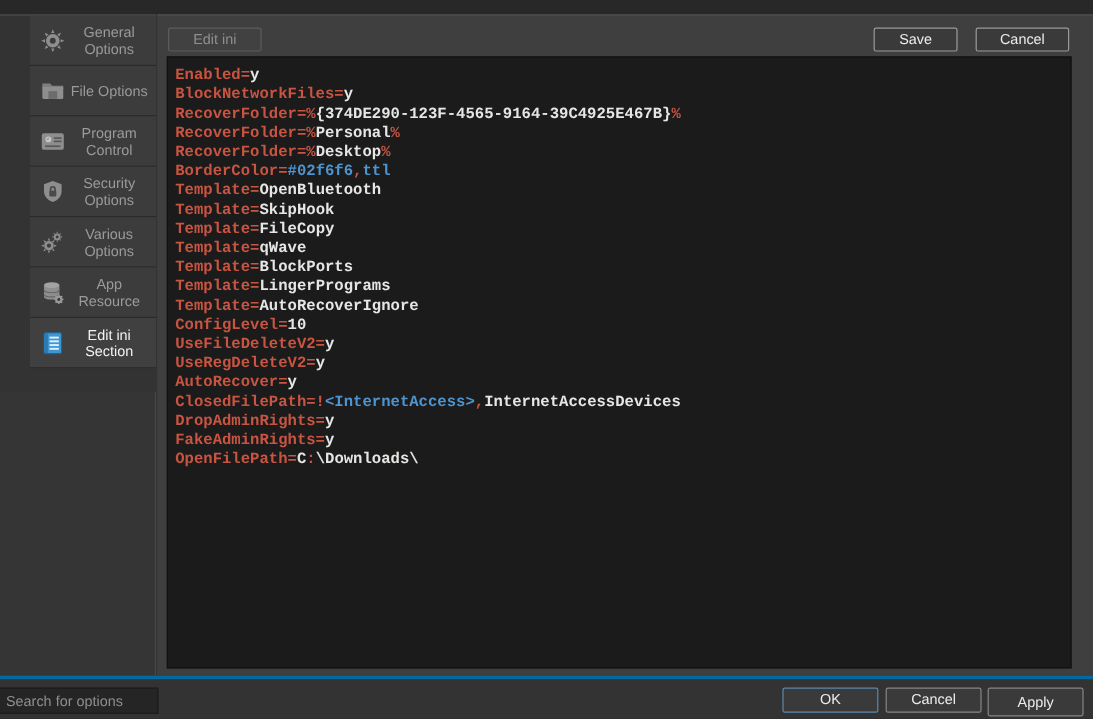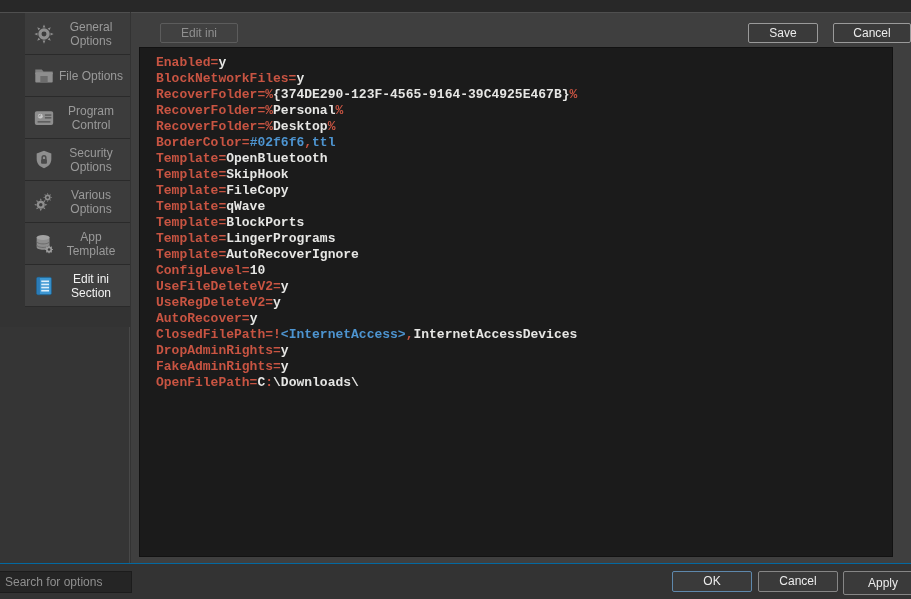--- a/index.html
+++ b/index.html
@@ -19,35 +19,35 @@
   .side-item .ic{width:24px;height:24px;margin-left:7px;flex:0 0 24px;display:flex;align-items:center;justify-content:center;}
   .side-item .lbl{flex:1;text-align:center;font-size:12px;color:#9a9a9a;padding-right:4px;}
   .side-item.selected{background:#404040;justify-content:flex-end;}
   .side-item.selected .lbl{color:#f2f2f2;}
   .left-rest{position:absolute;left:0;top:327px;width:130px;height:236px;background:#353535;border-right:1px solid #484848;}
 
   
   .main-panel{position:absolute;left:131px;top:12px;width:780px;height:551px;background:var(--panel);border-top:1px solid #4f4f4f;}
   .btn{display:inline-block;background:#3a3a3a;border:1px solid #9a9a9a;border-radius:2px;
     color:#ececec;font-size:12px;text-align:center;line-height:18px;height:20px;cursor:pointer;
-    font-family:"Liberation Sans",sans-serif;margin-left:20px;}
+    font-family:"Liberation Sans",sans-serif;}
   .btn-editini{position:absolute;left:9px;top:10px;width:78px;border-color:#5c5c5c;background:#414141;color:#8f8f8f;}
   .btn-save{position:absolute;left:597px;top:10px;width:70px;text-align:center;}
   .btn-cancel-top{position:absolute;left:682px;top:10px;width:78px;}
 
   .editor{position:absolute;left:8px;top:34px;width:754px;height:510px;background:var(--editorbg);
-    border:1px solid #121212;padding:7px 0 0 16px;overflow:hidden;cursor:text;
+    border:1px solid #121212;padding:7px 0 0 6px;overflow:hidden;cursor:text;
     font-family:"Liberation Mono",monospace;font-size:13px;font-weight:bold;line-height:16px;white-space:pre;}
   .editor .line{height:16px;}
   .t-k{color:var(--key);}
   .t-v{color:var(--value);}
   .t-b{color:var(--special);}
 
   
-  .bottom-bar{position:absolute;left:0;top:563px;width:911px;height:36px;background:var(--bottombar);border-top:1px solid #0369a1;}
+  .bottom-bar{position:absolute;left:0;top:563px;width:911px;height:36px;background:var(--bottombar);border-top:3px solid #0369a1;}
   .search{position:absolute;left:-3px;top:7px;width:135px;height:22px;background:#252525;border:1px solid #1c1c1c;
     color:#9a9a9a;font-size:12px;padding-left:7px;font-family:"Liberation Sans",sans-serif;}
   .search::placeholder{color:#8f8f8f;opacity:1;}
   .btn-ok{position:absolute;left:652px;top:7px;width:80px;height:21px;line-height:19px;border-color:#5e88ac;}
   .btn-cancel-bot{position:absolute;left:738px;top:7px;width:80px;height:21px;line-height:19px;border-color:#868686;}
   .btn-apply{position:absolute;left:823px;top:7px;width:80px;height:24px;line-height:19px;border-color:#868686;}
 </style>
 </head>
 <body>
 
@@ -133,21 +133,21 @@
       <svg width="22" height="22" viewBox="0 0 24 24">
         <path d="M4 5v10.5c0 1.5 3.1 2.7 7 2.7s7-1.2 7-2.7V5" fill="#8e8e8e"></path>
         <path d="M4 9.2c0 1.5 3.1 2.7 7 2.7s7-1.2 7-2.7" stroke="#666" stroke-width="1" fill="none"></path>
         <path d="M4 13c0 1.5 3.1 2.7 7 2.7s7-1.2 7-2.7" stroke="#666" stroke-width="1" fill="none"></path>
         <ellipse cx="11" cy="5" rx="7" ry="2.7" fill="#a2a2a2"></ellipse>
         <circle cx="17.5" cy="18" r="3.4" fill="#9a9a9a"></circle>
         <circle cx="17.5" cy="18" r="1.4" fill="#3c3c3c"></circle>
         <path d="M17.5 13.8v1.4M17.5 20.8v1.4M13.3 18h1.4M20.3 18h1.4M14.5 15l1 1M19.5 20l1 1M20.5 15l-1 1M15.5 20l-1 1" stroke="#9a9a9a" stroke-width="1.3"></path>
       </svg>
     </span>
-    <span class="lbl">App Template</span>
+    <span class="lbl">App Resource</span>
   </div>
 
   <div class="side-item selected">
     <span class="ic">
       <svg width="22" height="22" viewBox="0 0 24 24">
         <rect x="4" y="2.5" width="16" height="19" rx="1.5" fill="#3c97d3" stroke="#1f628f" stroke-width="1"></rect>
         <rect x="4.5" y="3" width="3" height="18" fill="#2b7ab5"></rect>
         <g fill="#dcEFfb">
           <rect x="9" y="6" width="8.5" height="1.8"></rect>
           <rect x="9" y="9.4" width="8.5" height="1.8"></rect>

